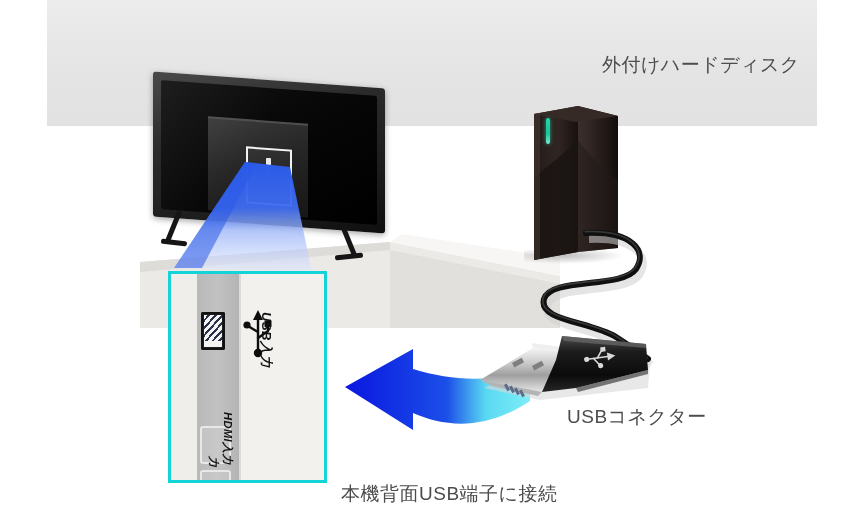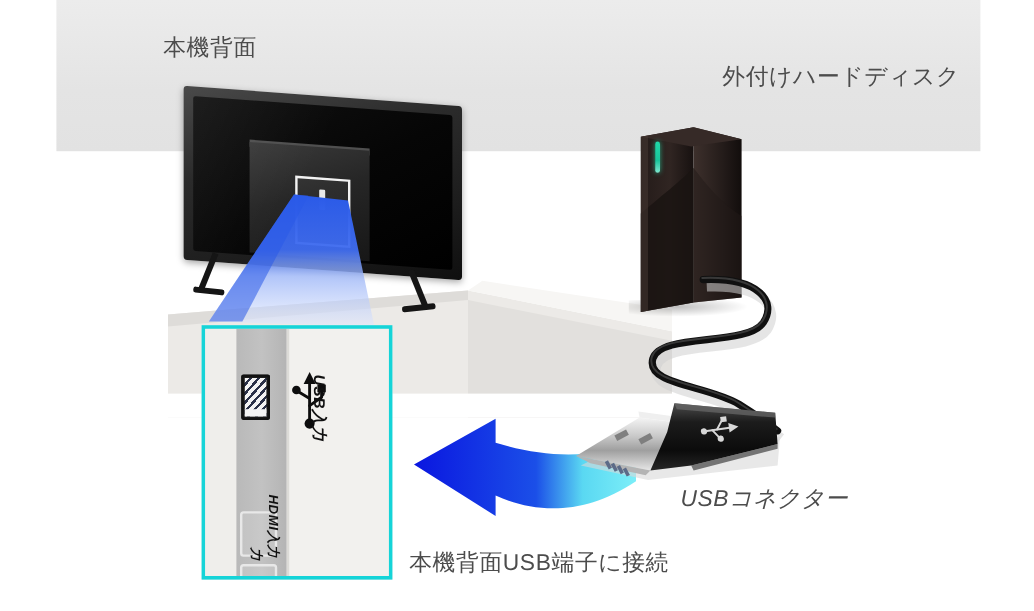--- a/index.html
+++ b/index.html
@@ -9,22 +9,22 @@
 
   
   .bg-band{position:absolute;left:47px;top:0;width:770px;height:126px;
            background:linear-gradient(180deg,#ececec 0%,#e4e4e4 60%,#e2e2e2 100%);}
 
   
   .lbl{position:absolute;color:#4c4c4c;font-size:19px;line-height:25px;
        white-space:nowrap;letter-spacing:.5px;}
   #label-tv-back{left:136px;top:28px;}
   #label-hdd{left:550px;top:52px;width:250px;text-align:right;white-space:normal;}
-  #label-usb-connector{left:567px;top:404px;font-style:italic;}
-  #label-connect-note{left:341px;top:457px;}
+  #label-usb-connector{left:567px;top:404px;}
+  #label-connect-note{left:341px;top:481px;}
 
   
   #tv{position:absolute;left:153px;top:80px;width:240px;height:180px;}
   .tv-bezel{position:absolute;left:0;top:0;width:232px;height:145px;
     background:linear-gradient(160deg,#4a4a4a 0%,#2b2b2b 35%,#1d1d1d 70%,#0f0f0f 100%);
     border-radius:3px;
     transform:skewY(4.2deg);
     box-shadow:0 2px 6px rgba(0,0,0,.35);}
   .tv-panel{position:absolute;left:8px;top:8px;width:216px;height:129px;
     background:linear-gradient(150deg,#111 0%,#060606 50%,#000 100%);
@@ -104,21 +104,20 @@
 
   .usb-trident{position:absolute;left:70px;top:34px;width:34px;height:52px;}
 </style>
 </head>
 <body>
 
 <div id="stage">
 
   <div class="bg-band"></div>
 
-  <div class="lbl" id="label-tv-back">本機背面</div>
 
   <div class="lbl" id="label-hdd">
     <div>外付けハードディスク</div>
   </div>
 
   <div class="lbl" id="label-usb-connector">USBコネクター</div>
 
   <div class="lbl" id="label-connect-note">本機背面USB端子に接続</div>
 
   <svg id="floor" viewBox="0 0 420 120">

